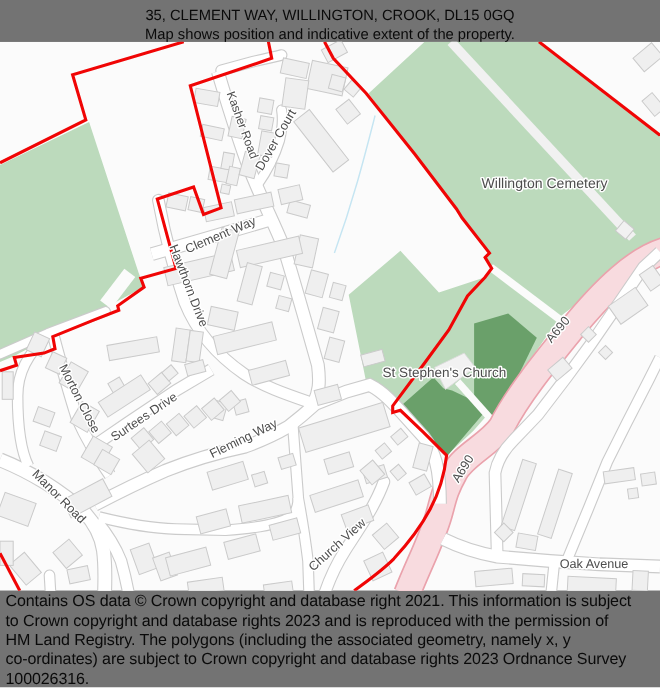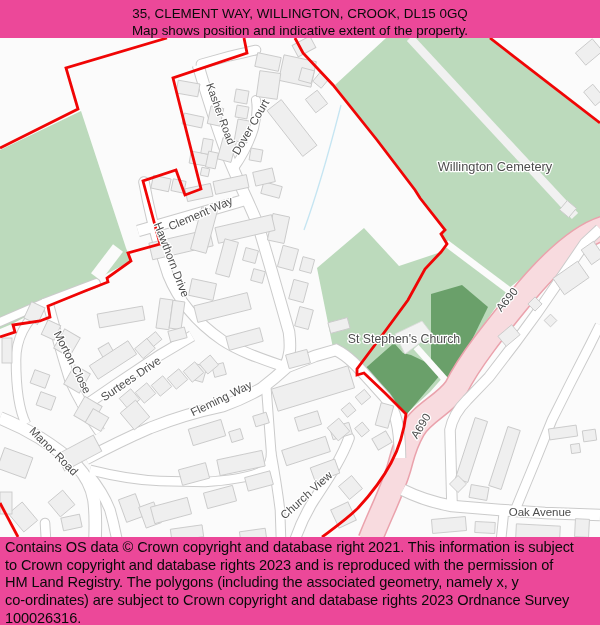--- a/index.html
+++ b/index.html
@@ -1,16 +1,16 @@
 <!DOCTYPE html>
 <html><head>
 <meta charset="utf-8">
 <style>
   html,body{margin:0;padding:0;background:#ffffff;}
-  #page{position:relative;width:600px;height:625px;overflow:hidden;font-family:"Liberation Sans",sans-serif;background:#ec4899;}
+  #page{position:relative;width:600px;height:625px;overflow:hidden;font-family:"Liberation Sans",sans-serif;background:#737373;}
   #title{position:absolute;top:6px;left:0;width:600px;text-align:center;font-size:13.4px;color:#0a0a0a;line-height:16.5px;}
   #map{position:absolute;top:38px;left:0;}
   #footer{position:absolute;top:539px;left:5px;width:598px;font-size:14.6px;color:#0a0a0a;line-height:17.7px;letter-spacing:-0.1px;}
   text{font-family:"Liberation Sans",sans-serif;fill:#4d4d4d;}
 </style>
 </head>
 <body>
 <div id="page">
 
   <div id="title">35, CLEMENT WAY, WILLINGTON, CROOK, DL15 0GQ<br>Map shows position and indicative extent of the property.</div>

